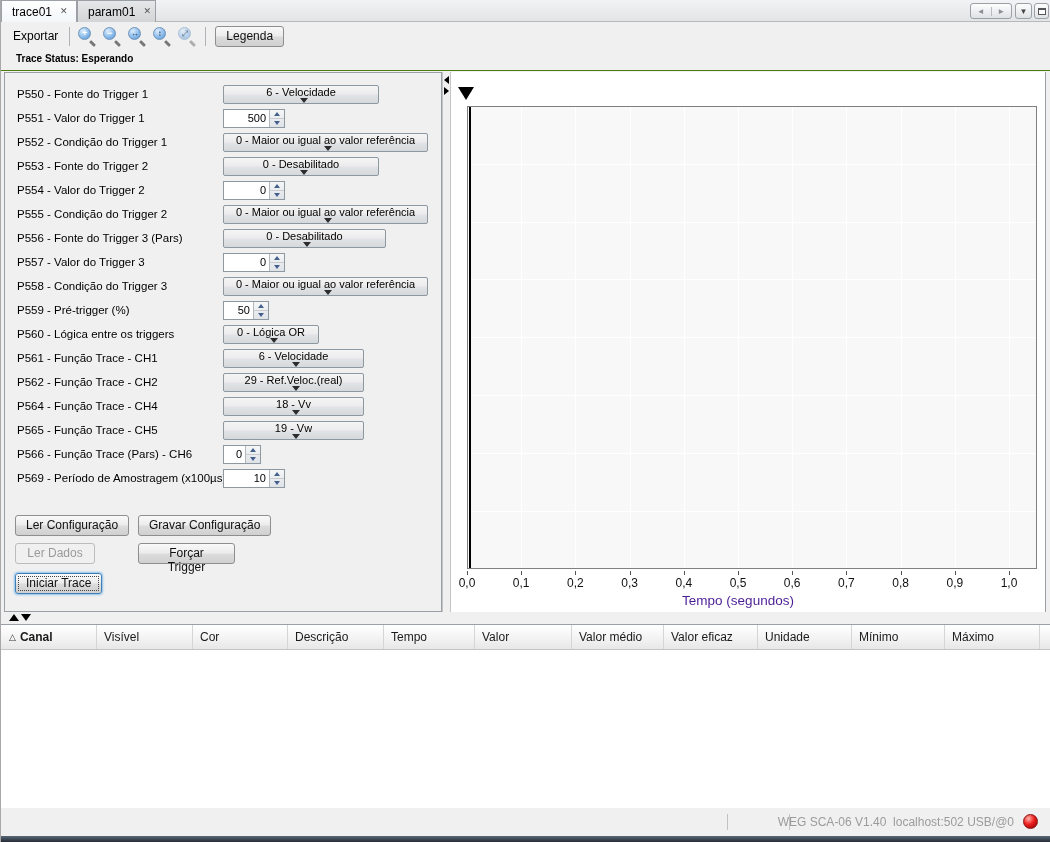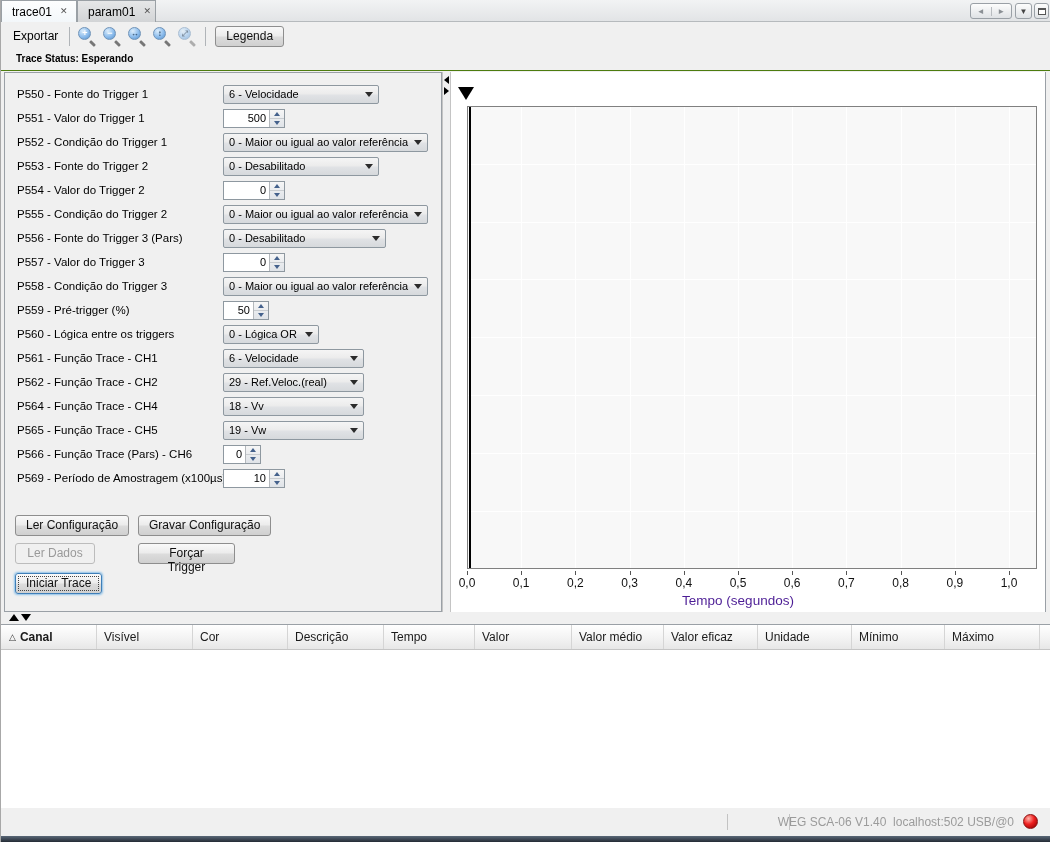--- a/index.html
+++ b/index.html
@@ -47,21 +47,21 @@
   
   .trace-status { position:absolute; left:3px; top:53px; font-size:10px; font-weight:bold;margin-left:12px; }
   
   .main { position:absolute; left:0; top:70px; width:100%; height:543px; border-top:1px solid #4d7c0f; }
   .left-panel { position:absolute; left:3px; top:1px; width:438px; height:540px;
     background:#f0f0f0; border:1px solid #9aa0a6; }
   .param-row { position:relative; height:24px; display:flex; align-items:center; }
   .param-row .plabel { position:absolute; left:12px; font-size:11.5px; white-space:nowrap; }
   .param-row .ctrl { position:absolute; left:218px; }
   .sel { display:flex; align-items:center; height:19px; border:1px solid #8e98a0; border-radius:2px;
-    background:linear-gradient(#f5f5f5,#ececec 45%,#e0e2e5 55%,#d6d9dc); padding:0 5px; font-size:11px; }
+    background:linear-gradient(#f5f5f5,#ececec 45%,#e0e2e5 55%,#d6d9dc); padding:0 5px; font-size:11px;flex-direction:column; }
   .sel .txt { flex:1; white-space:nowrap; overflow:hidden; }
   .sel .arr { width:0; height:0; border-left:4px solid transparent; border-right:4px solid transparent;
     border-top:5px solid #2b2b2b; margin-left:5px; }
   .spin { display:flex; height:19px; border:1px solid #8e98a0; background:#fff; }
   .spin .val { flex:1; text-align:right; padding:2px 3px 0 2px; font-size:11px; }
   .spin .arrows { width:15px; border-left:1px solid #b4b8bc; display:flex; flex-direction:column;
     background:linear-gradient(#f6f6f6,#dfe3e8); }
   .spin .cell { flex:1; display:flex; align-items:center; justify-content:center; }
   .spin .cell:first-child { border-bottom:1px solid #c8ccd0; }
   .t-up { width:0; height:0; border-left:3px solid transparent; border-right:3px solid transparent;

